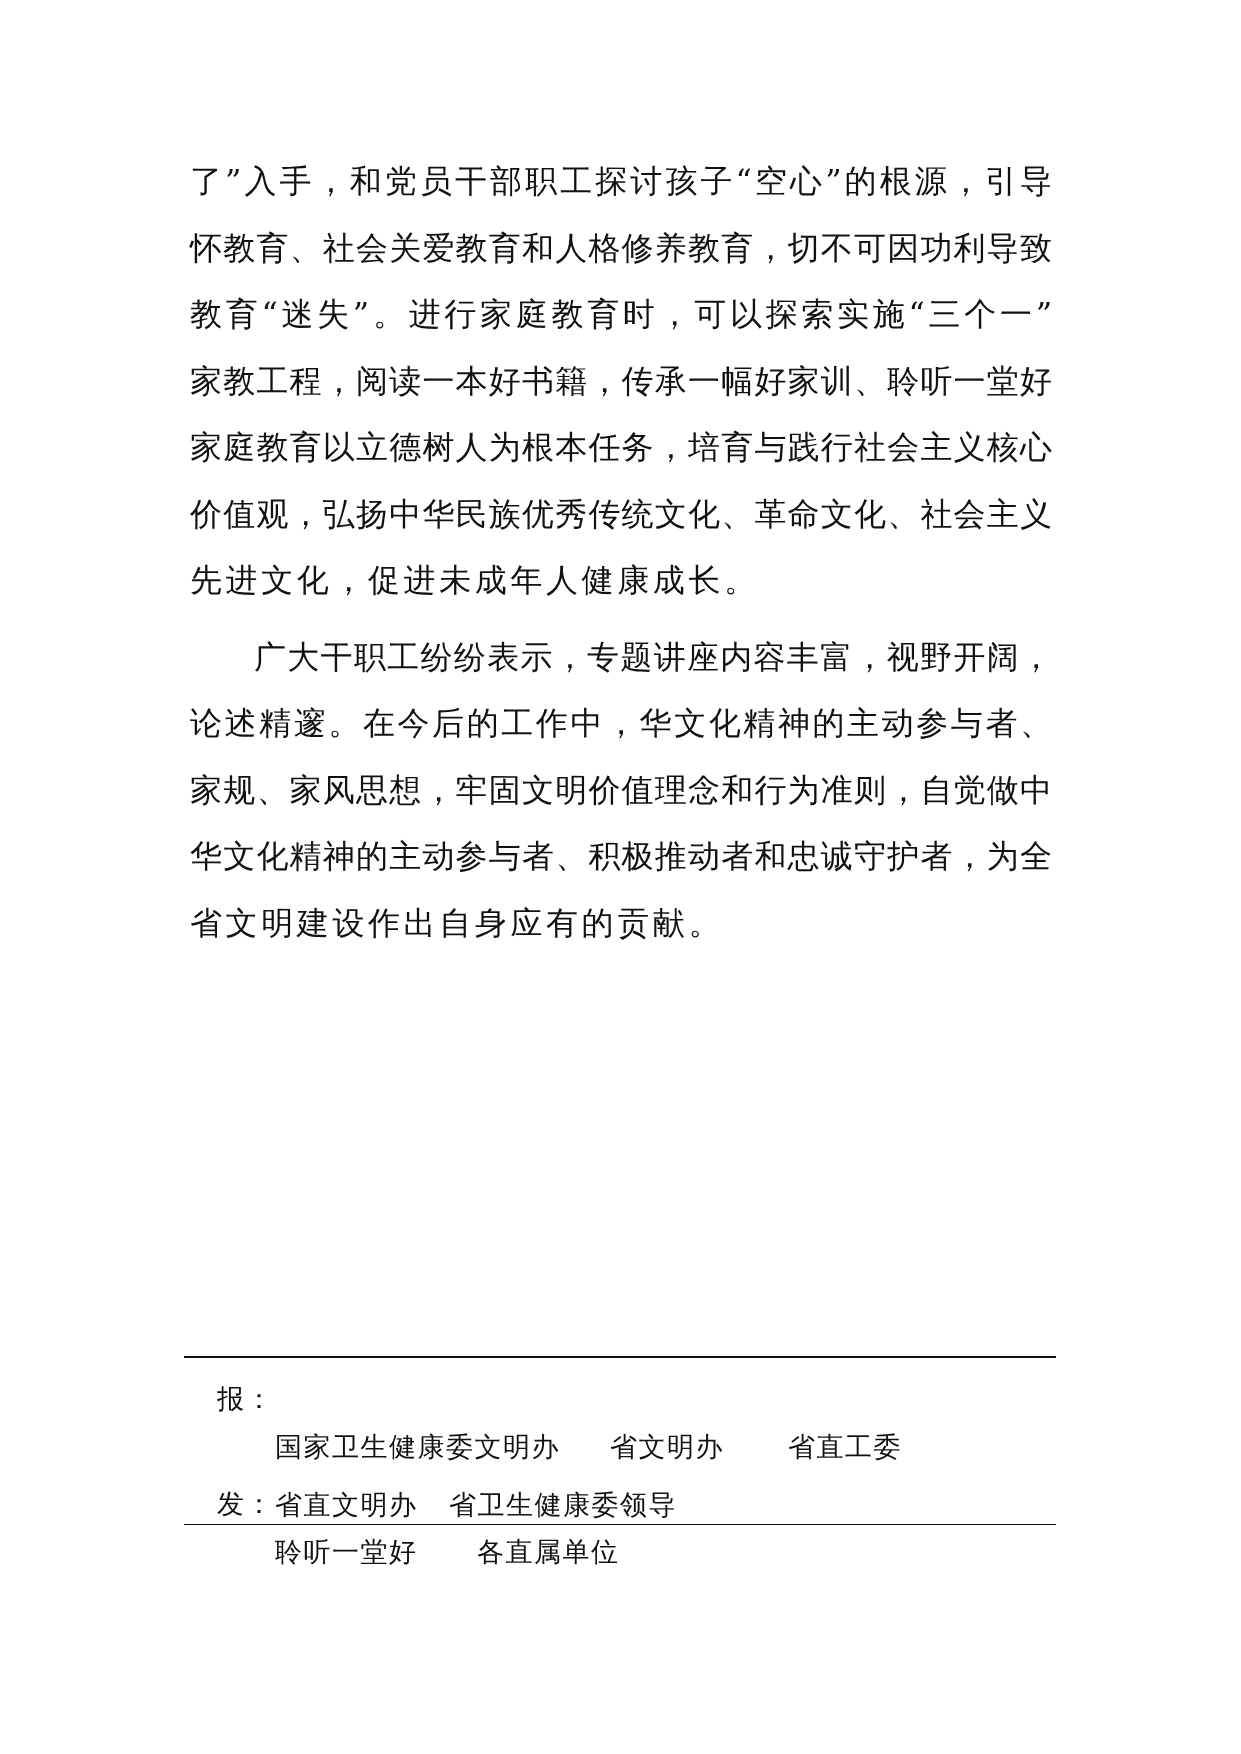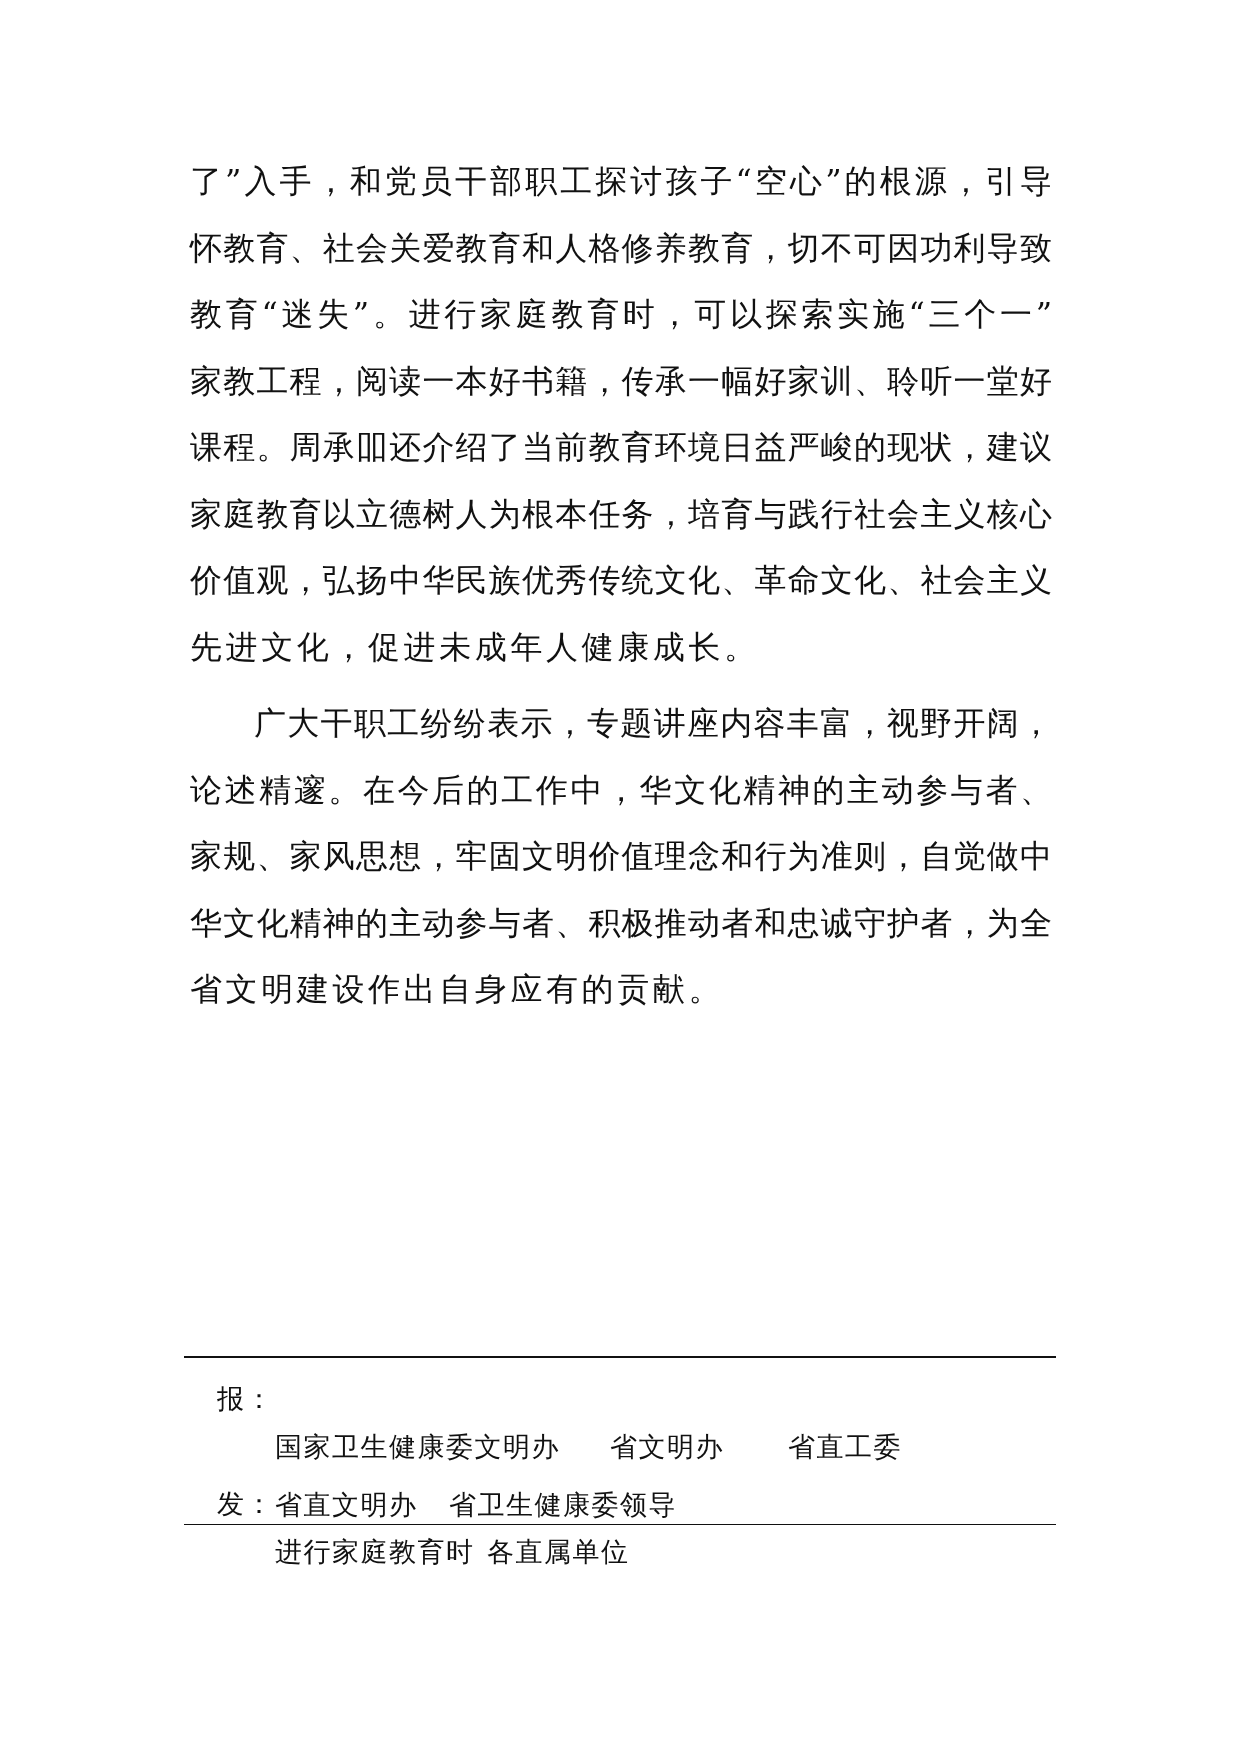--- a/index.html
+++ b/index.html
@@ -89,21 +89,20 @@
 
 <div class="page">
 
   <div class="body-text">
 
     <div>
       <div class="line">了”入手，和党员干部职工探讨孩子“空心”的根源，引导</div>
       <div class="line">怀教育、社会关爱教育和人格修养教育，切不可因功利导致</div>
       <div class="line">教育“迷失”。进行家庭教育时，可以探索实施“三个一”</div>
       <div class="line">家教工程，阅读一本好书籍，传承一幅好家训、聆听一堂好</div>
-      <div class="line">课程。周承吅还介绍了当前教育环境日益严峻的现状，建议</div>
       <div class="line">家庭教育以立德树人为根本任务，培育与践行社会主义核心</div>
       <div class="line">价值观，弘扬中华民族优秀传统文化、革命文化、社会主义</div>
       <div class="line last">先进文化，促进未成年人健康成长。</div>
     </div>
 
     <div class="para-gap"></div>
 
     <div>
       <div class="line indent">广大干职工纷纷表示，专题讲座内容丰富，视野开阔，</div>
       <div class="line">论述精邃。在今后的工作中，华文化精神的主动参与者、</div>
@@ -123,20 +122,20 @@
       <span class="dist-item" style="left:604px;">省直工委</span>
     </div>
 
     <div class="dist-row" style="top:84px; left:0; width:872px; height:34px;">
       <span class="dist-item" style="left:91px;">省直文明办</span>
       <span class="dist-item" style="left:265px;">省卫生健康委领导</span>
     </div>
 
     <div class="dist-row" style="top:131px; left:0; width:872px; height:34px;">
       <span class="dist-label">发：</span>
-      <span class="dist-item" style="left:91px;">进行家庭教育时</span>
-      <span class="dist-item" style="left:303px;">各直属单位</span>
+      <span class="dist-item" style="left:91px;">聆听一堂好</span>
+      <span class="dist-item" style="left:293px;">各直属单位</span>
     </div>
 
     <div class="rule-bottom"></div>
   </div>
 
 </div>
 
 </body></html>

